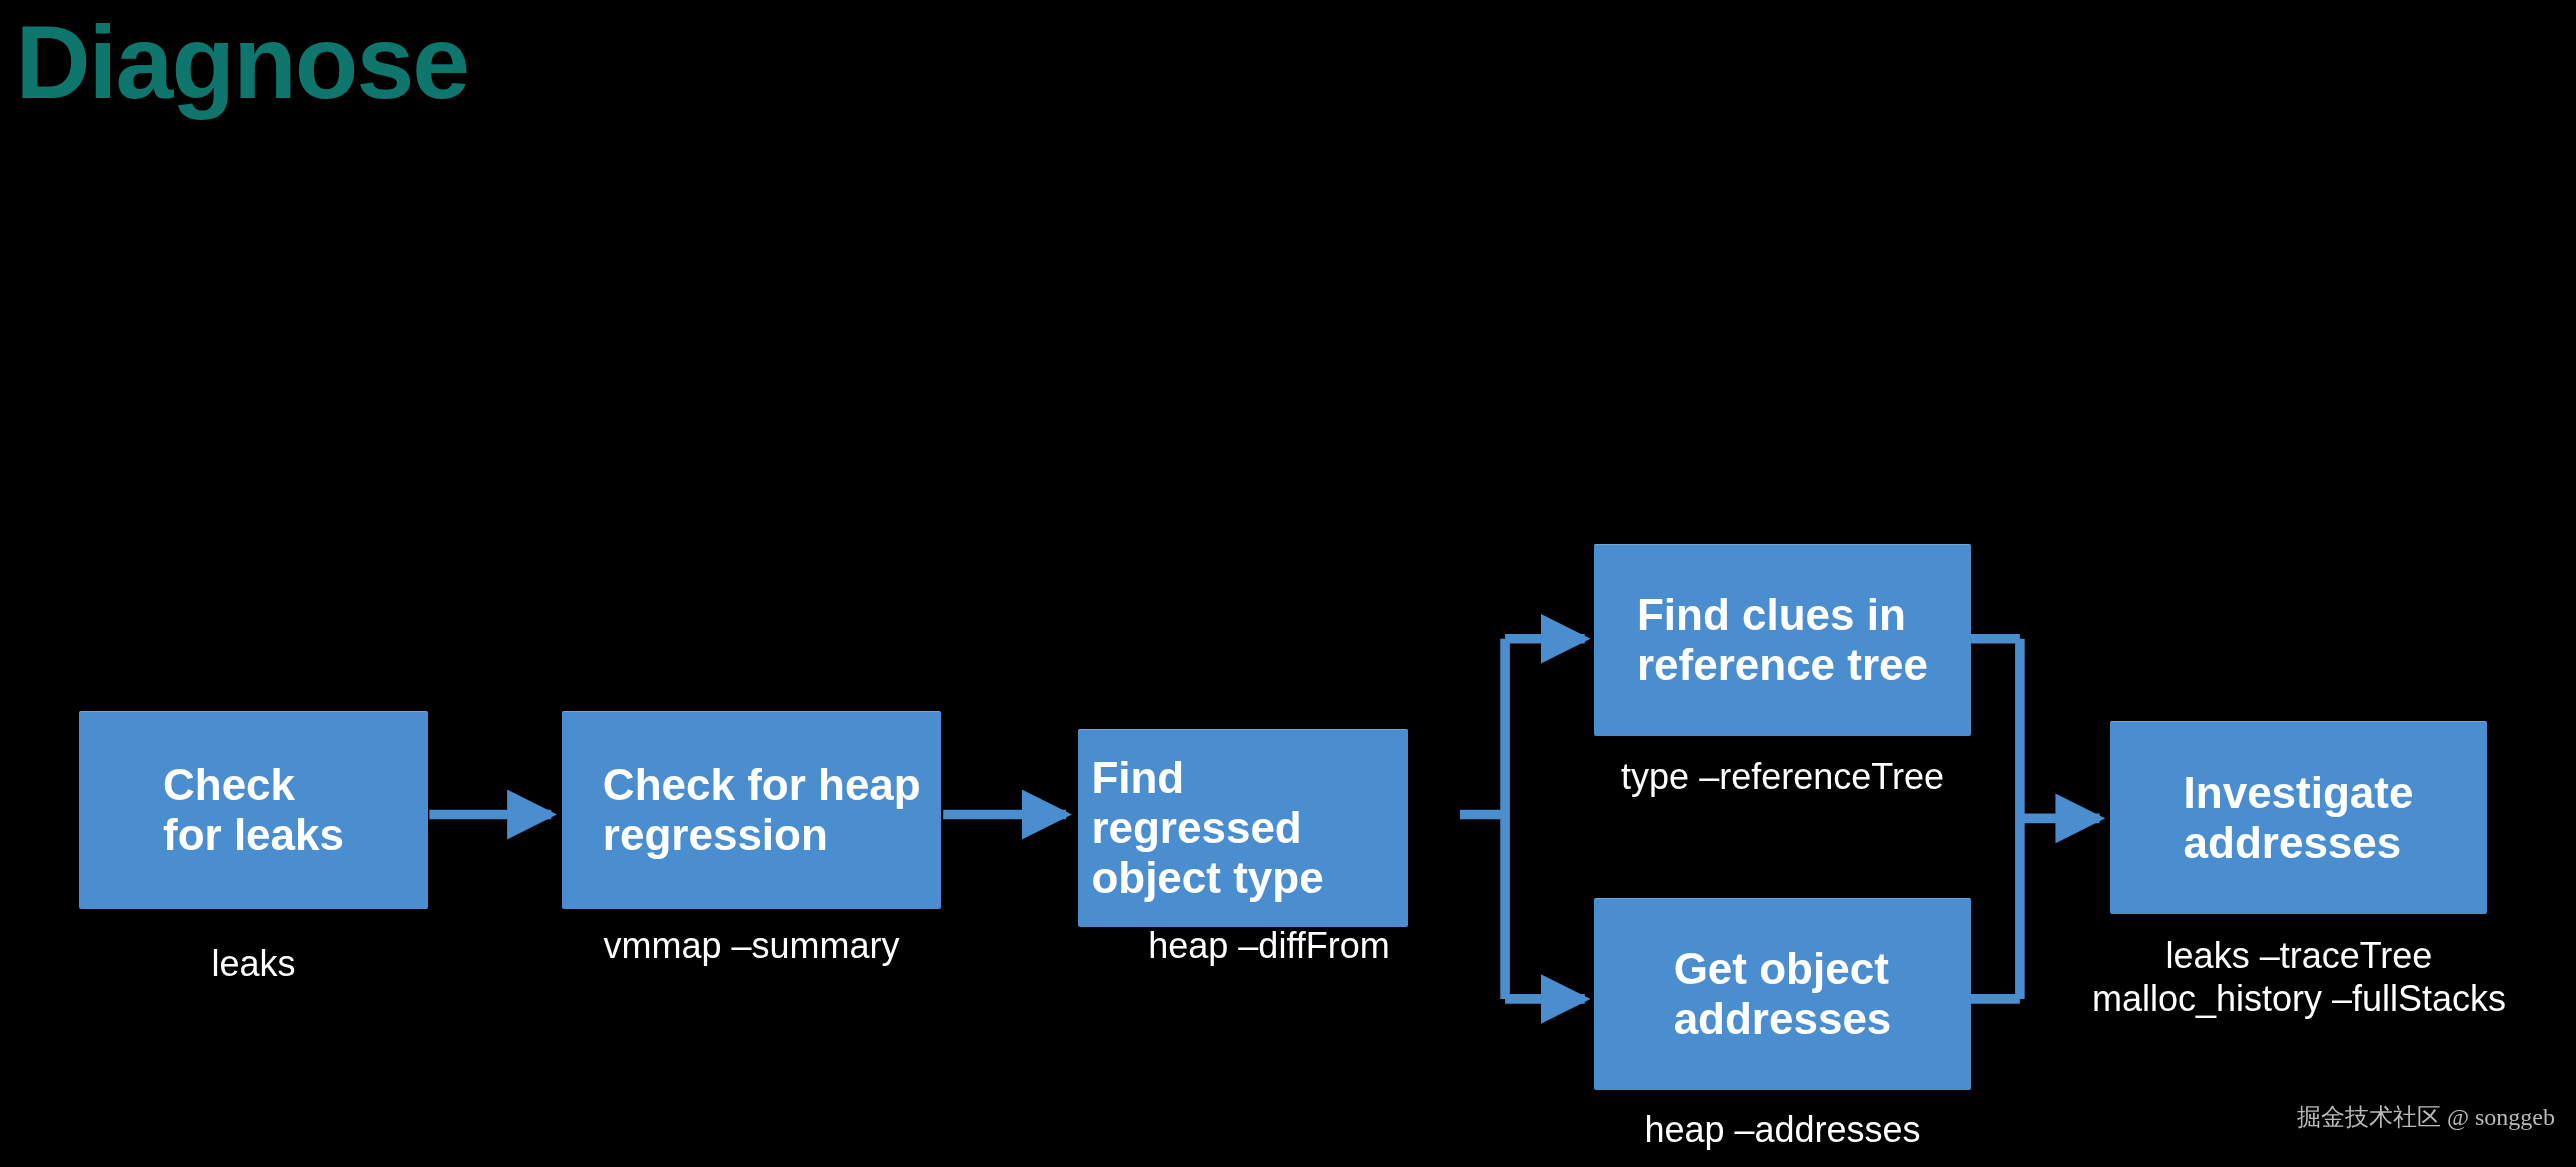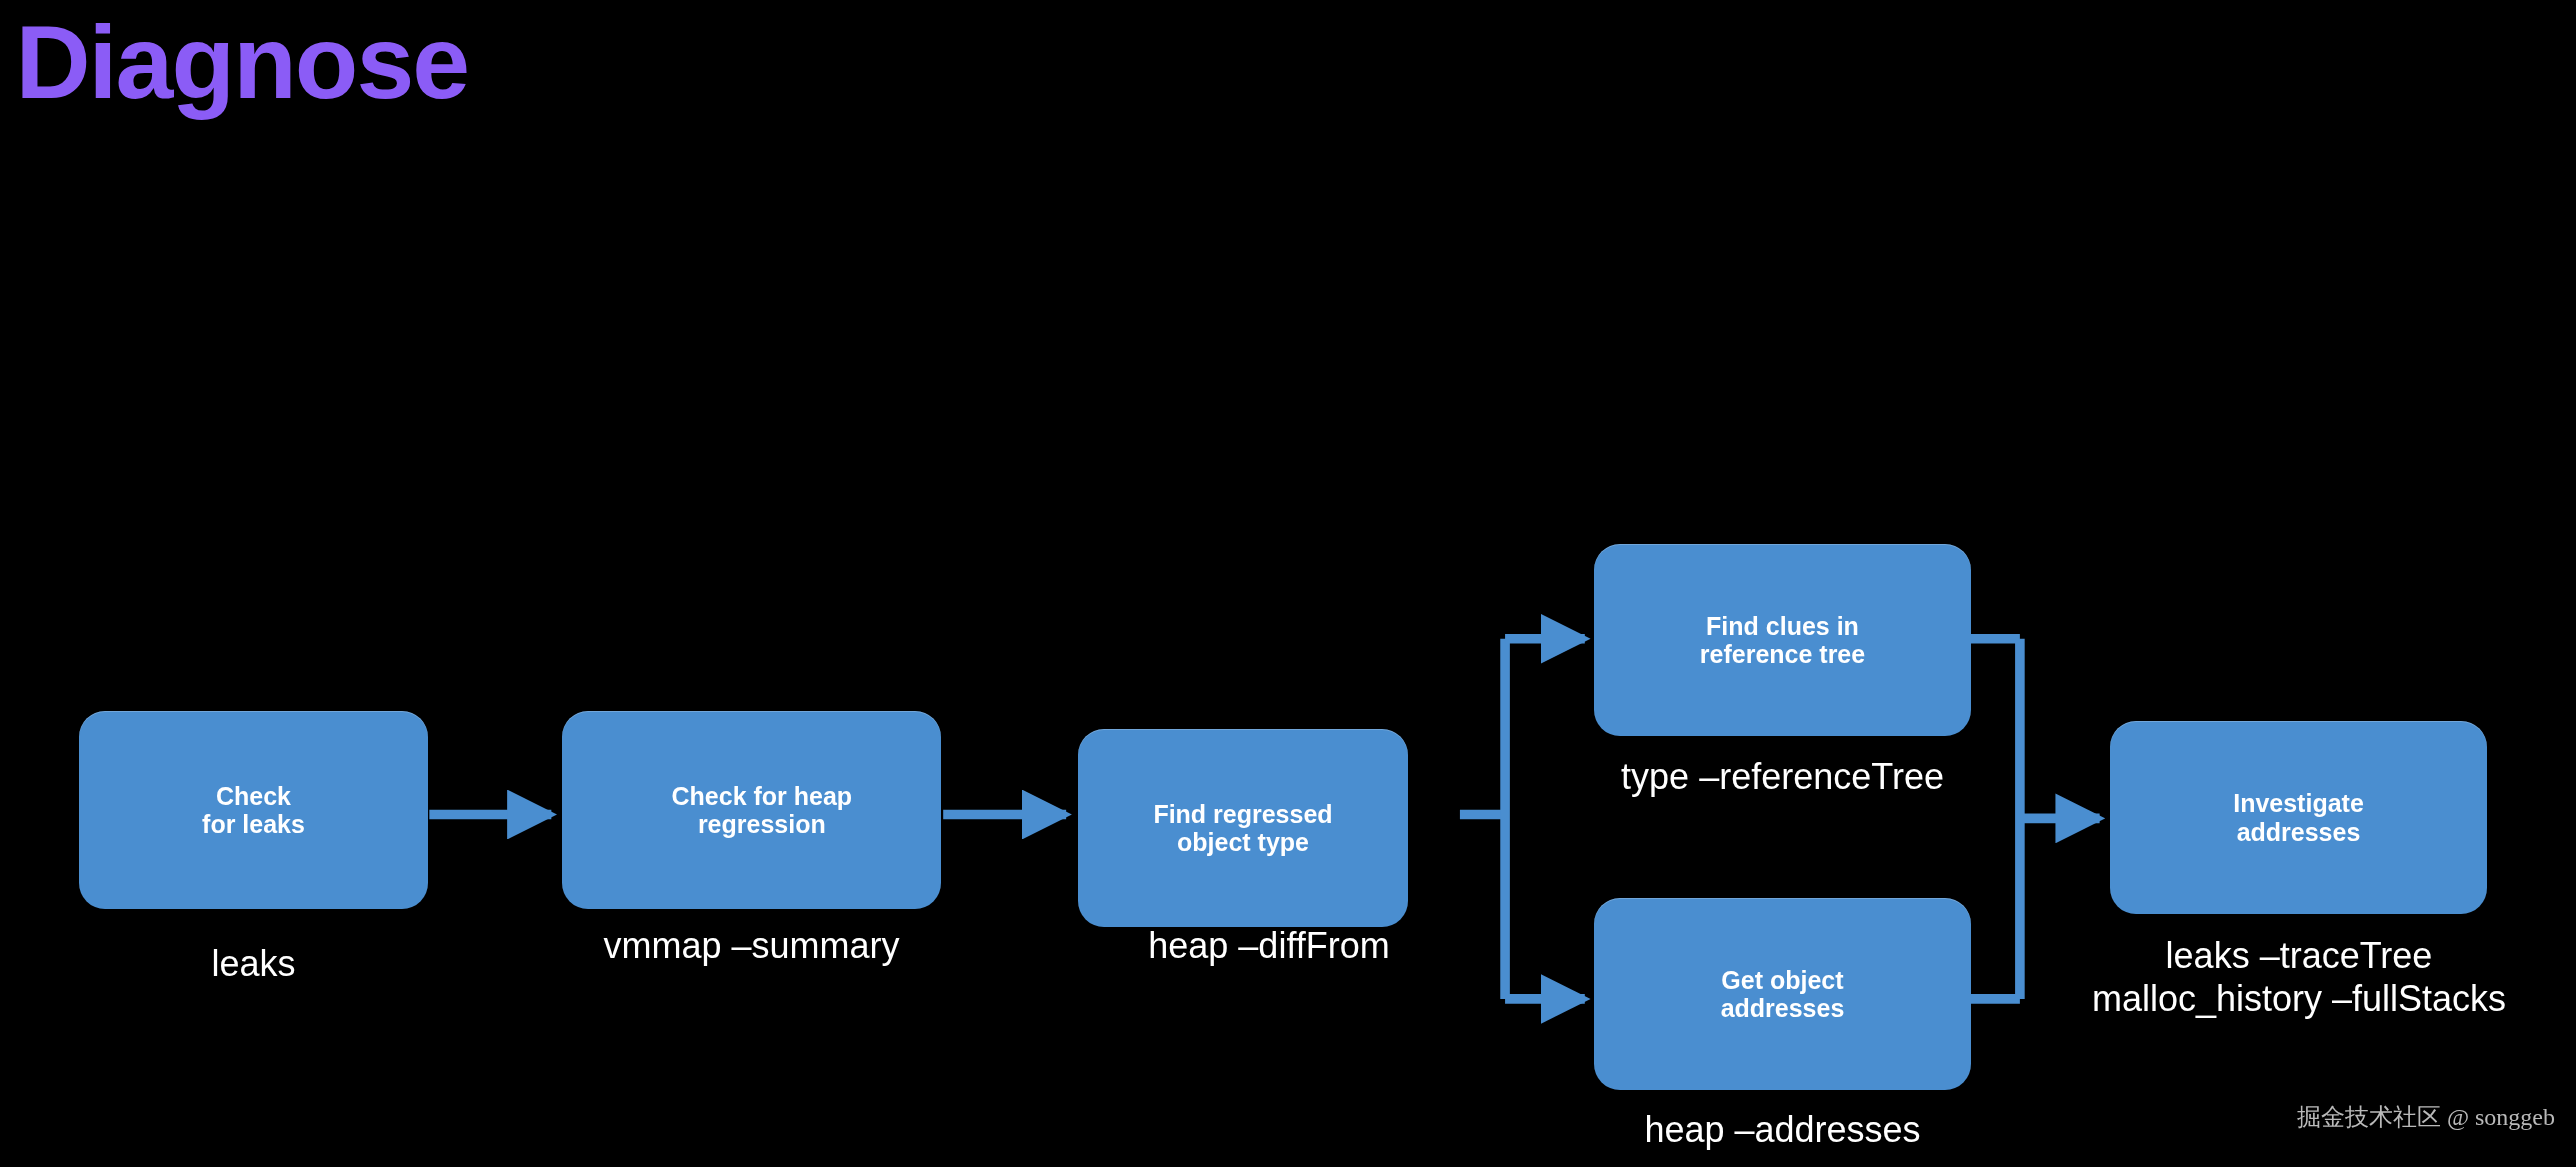--- a/index.html
+++ b/index.html
@@ -16,38 +16,37 @@
     font-family: "Liberation Sans", sans-serif;
   }
 
   
   #title {
     position: absolute;
     left: 15.4px;
     top: 0px;
     font-size: 104px;
     font-weight: bold;
-    color: #8b5cf6;
+    color: #0f766e;
     letter-spacing: -1.9px;
     line-height: 125px;
     white-space: nowrap;
   }
 
   
   .node {
     position: absolute;
     background: #4a8ed0;
-    border-radius: 26px;
+    border-radius: 2px;
     box-sizing: border-box;
     display: flex;
     align-items: center;
     justify-content: center;
-    text-align: center;
     color: #ffffff;
-    font-size: 25px;
+    font-size: 44px;
     font-weight: bold;
     line-height: 1.13;
     padding: 5.8px 13.4px;
     box-shadow: inset 0 1px 0 rgba(255,255,255,0.22);
   }
   .node span { display: block; white-space: pre-line; }
 
   
   .caption {
     position: absolute;

